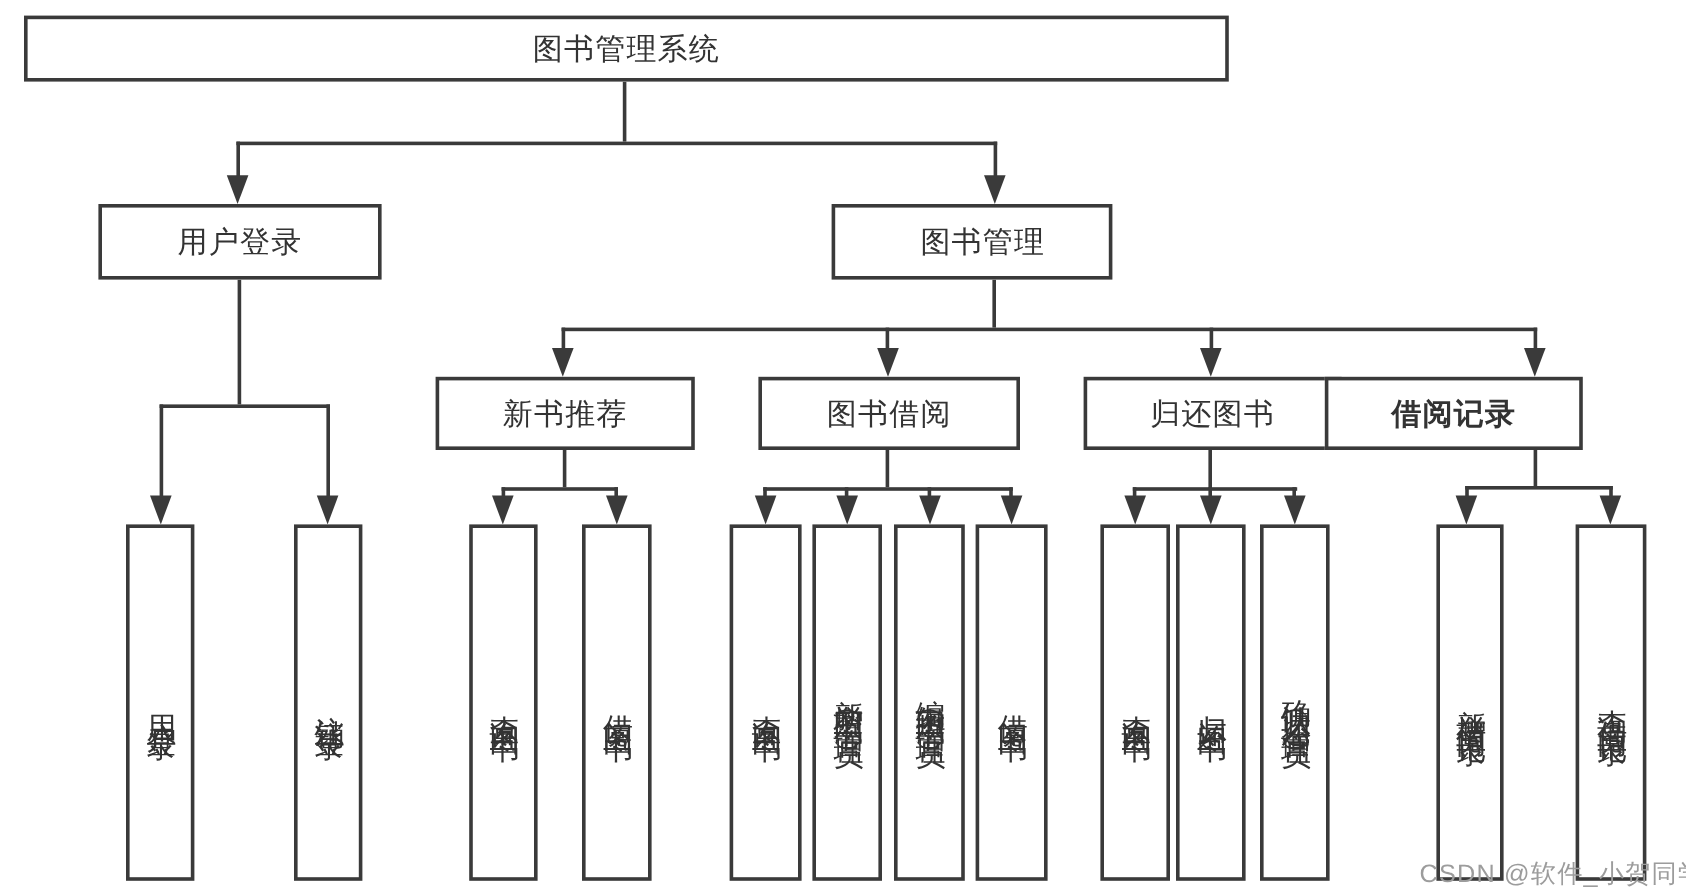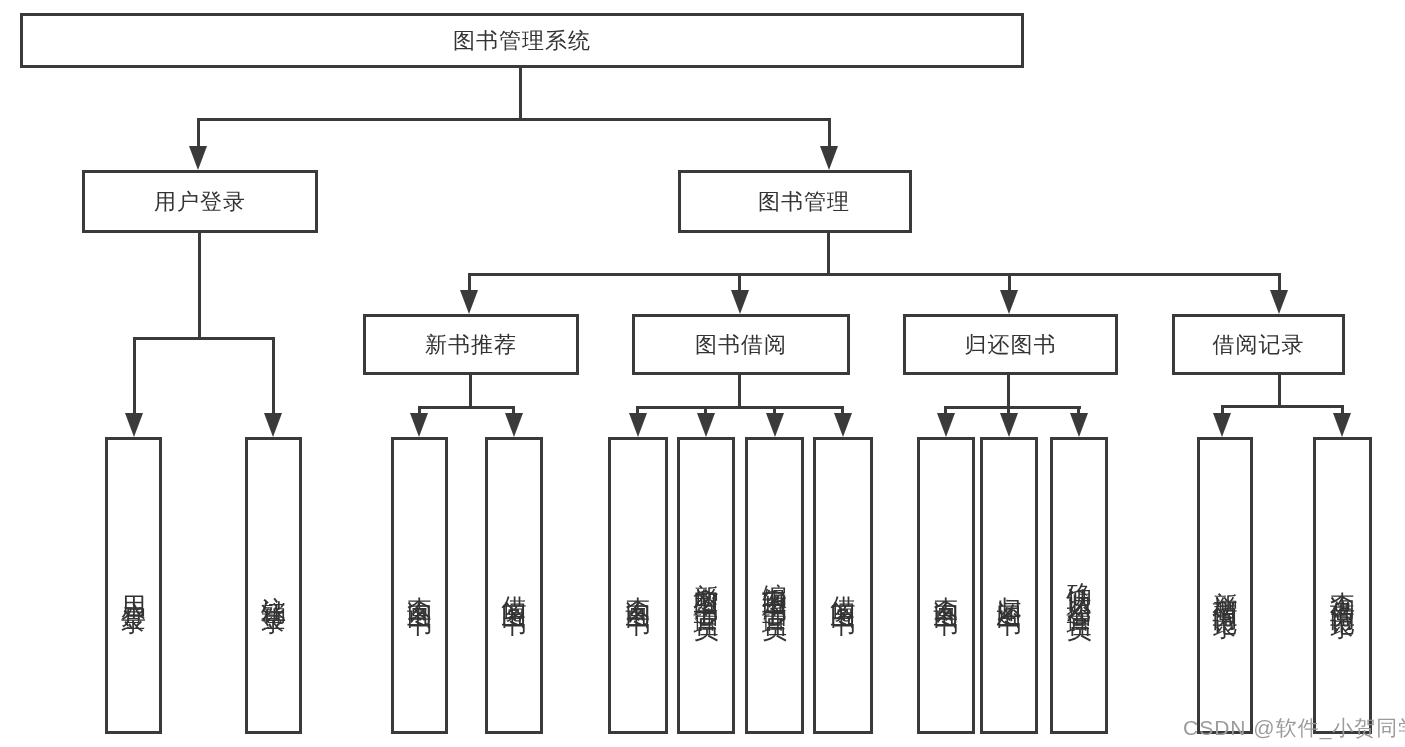--- a/index.html
+++ b/index.html
@@ -16,21 +16,21 @@
   }
   .box {
     position: absolute;
     box-sizing: border-box;
     background: var(--color-box_background, #ffffff);
     border: 3px solid var(--color-line, #3a3a3a);
     color: var(--color-text, #333333);
     display: flex;
     align-items: center;
     justify-content: center;
-    font-size: 22px;
+    font-size: 25px;
     letter-spacing: 1px;
     z-index: 2;
   }
   .vbox {
     writing-mode: vertical-rl;
     text-orientation: mixed;
     letter-spacing: 5px;
     line-height: 1;
     font-size: 25px;
     overflow: hidden;
@@ -70,21 +70,21 @@
   <div class="line" style="left:519px; top:68px; width:3px; height:50px;"></div>
   <div class="line" style="left:197px; top:118px; width:634px; height:3px;"></div>
   <div class="line" style="left:197px; top:118px; width:3px; height:36px;"></div>
   <div class="arrow" style="left:189px; top:146px;"></div>
   <div class="line" style="left:828px; top:118px; width:3px; height:36px;"></div>
   <div class="arrow" style="left:820px; top:146px;"></div>
 
   <div class="box" style="left:82px; top:170px; width:236px; height:63px;">
     <span>用户登录</span>
   </div>
-  <div class="box" style="left:678px; top:170px; width:234px; height:63px;padding-left:18px;">
+  <div class="box" style="left:693px; top:170px; width:234px; height:63px;padding-left:18px;">
     <span>图书管理</span>
   </div>
 
   <div class="line" style="left:198px; top:233px; width:3px; height:104px;"></div>
   <div class="line" style="left:133px; top:337px; width:142px; height:3px;"></div>
   <div class="line" style="left:133px; top:337px; width:3px; height:80px;"></div>
   <div class="arrow" style="left:125px; top:413px;"></div>
   <div class="line" style="left:272px; top:337px; width:3px; height:80px;"></div>
   <div class="arrow" style="left:264px; top:413px;"></div>
 
@@ -101,21 +101,21 @@
 
   <div class="box" style="left:363px; top:314px; width:216px; height:61px;">
     <span>新书推荐</span>
   </div>
   <div class="box" style="left:632px; top:314px; width:218px; height:61px;">
     <span>图书借阅</span>
   </div>
   <div class="box" style="left:903px; top:314px; width:215px; height:61px;">
     <span>归还图书</span>
   </div>
-  <div class="box" style="left:1172px; top:314px; width:173px; height:61px;">
+  <div class="box" style="left:1104px; top:314px; width:215px; height:61px;font-weight:bold;">
     <span>借阅记录</span>
   </div>
 
   <div class="line" style="left:469px; top:375px; width:3px; height:31px;"></div>
   <div class="line" style="left:418px; top:406px; width:97px; height:3px;"></div>
   <div class="line" style="left:418px; top:406px; width:3px; height:14px;"></div>
   <div class="arrow" style="left:410px; top:413px;"></div>
   <div class="line" style="left:512px; top:406px; width:3px; height:14px;"></div>
   <div class="arrow" style="left:505px; top:413px;"></div>
 

